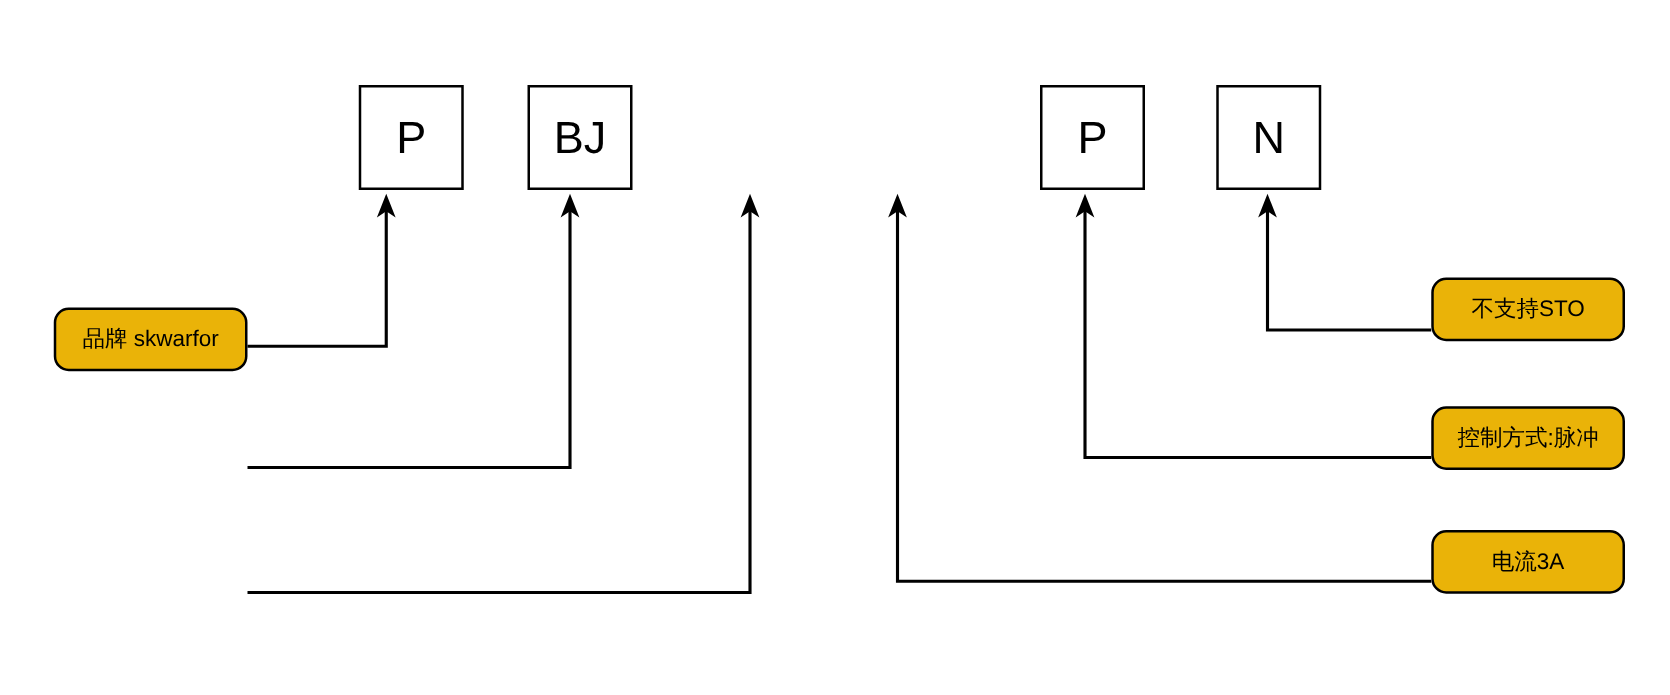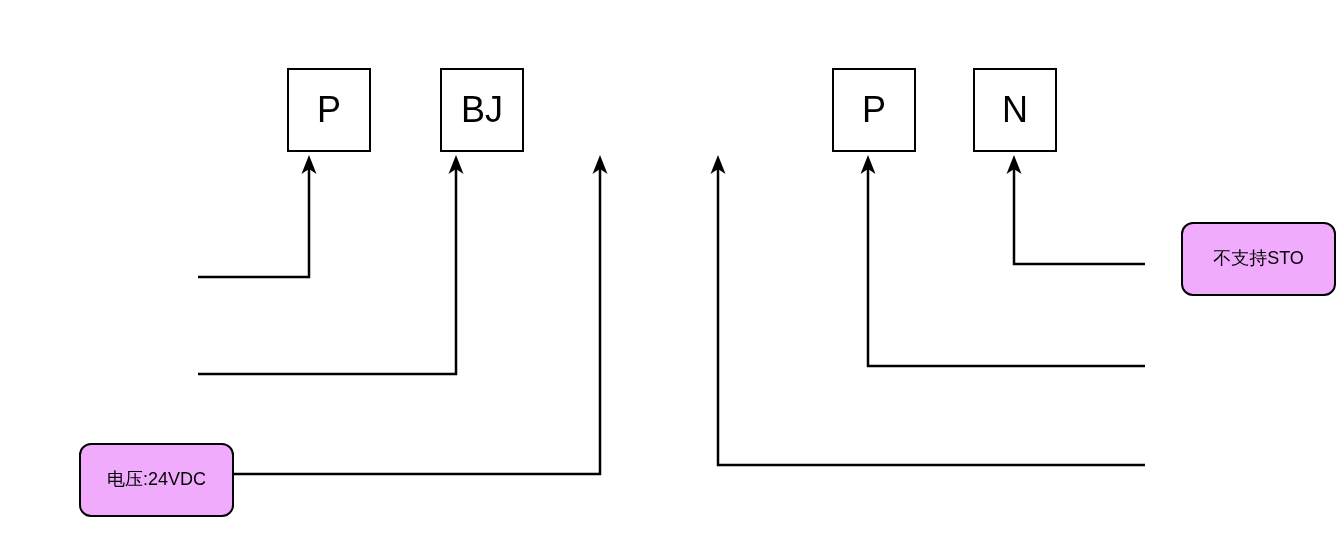--- a/index.html
+++ b/index.html
@@ -27,32 +27,31 @@
     background: #ffffff;
     display: flex;
     align-items: center;
     justify-content: center;
     font-size: 36px;
     line-height: 1;
   }
   .callout {
     position: absolute;
     width: 155px;
-    height: 74px;
+    height: 51px;
     box-sizing: border-box;
     border: 2.5px solid #000000;
     border-radius: 12px;
-    background: #f0abfc;
+    background: #eab308;
     display: flex;
     align-items: center;
     justify-content: center;
     font-size: 18px;
     line-height: 1.2;
     white-space: nowrap;
-    margin-left: 36px;
   }
 </style>
 </head>
 <body>
 
 <div class="canvas">
 
   <svg class="wires" width="1336" height="556" viewBox="0 0 1336 556" xmlns="http://www.w3.org/2000/svg">
     <g fill="none" stroke="#000000" stroke-width="2.5">
       <path d="M198 277 H309 V166"></path>
@@ -66,21 +65,23 @@
       <polygon points="309,155 301.5,174 309,169 316.5,174"></polygon>
       <polygon points="456,155 448.5,174 456,169 463.5,174"></polygon>
       <polygon points="600,155 592.5,174 600,169 607.5,174"></polygon>
       <polygon points="718,155 710.5,174 718,169 725.5,174"></polygon>
       <polygon points="868,155 860.5,174 868,169 875.5,174"></polygon>
       <polygon points="1014,155 1006.5,174 1014,169 1021.5,174"></polygon>
     </g>
   </svg>
 
   <div class="code-box" style="left:287px">P</div>
-  <div class="code-box" style="left:440px">BJ</div>
+  <div class="code-box" style="left:422px">BJ</div>
   <div class="code-box" style="left:832px">P</div>
   <div class="code-box" style="left:973px">N</div>
 
-  <div class="callout" style="left:43px; top:443px">电压:24VDC</div>
+  <div class="callout" style="left:43px; top:246px">品牌 skwarfor</div>
 
   <div class="callout" style="left:1145px; top:222px">不支持STO</div>
+  <div class="callout" style="left:1145px; top:325px">控制方式:脉冲</div>
+  <div class="callout" style="left:1145px; top:424px">电流3A</div>
 
 </div>
 
 </body></html>

